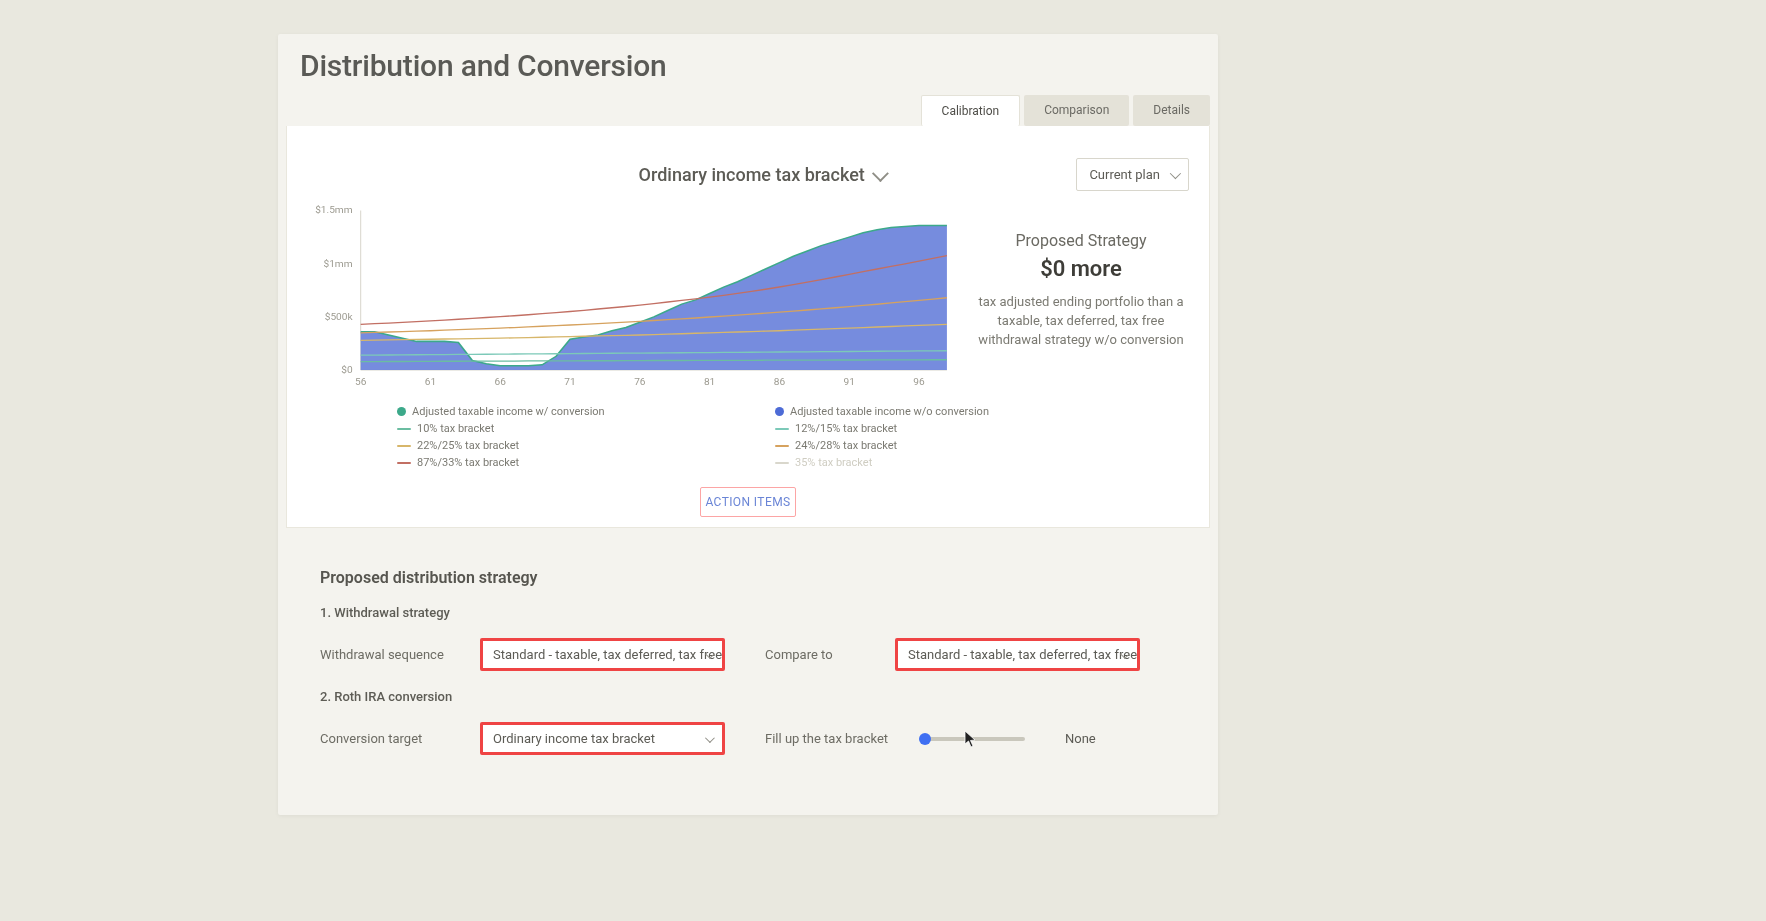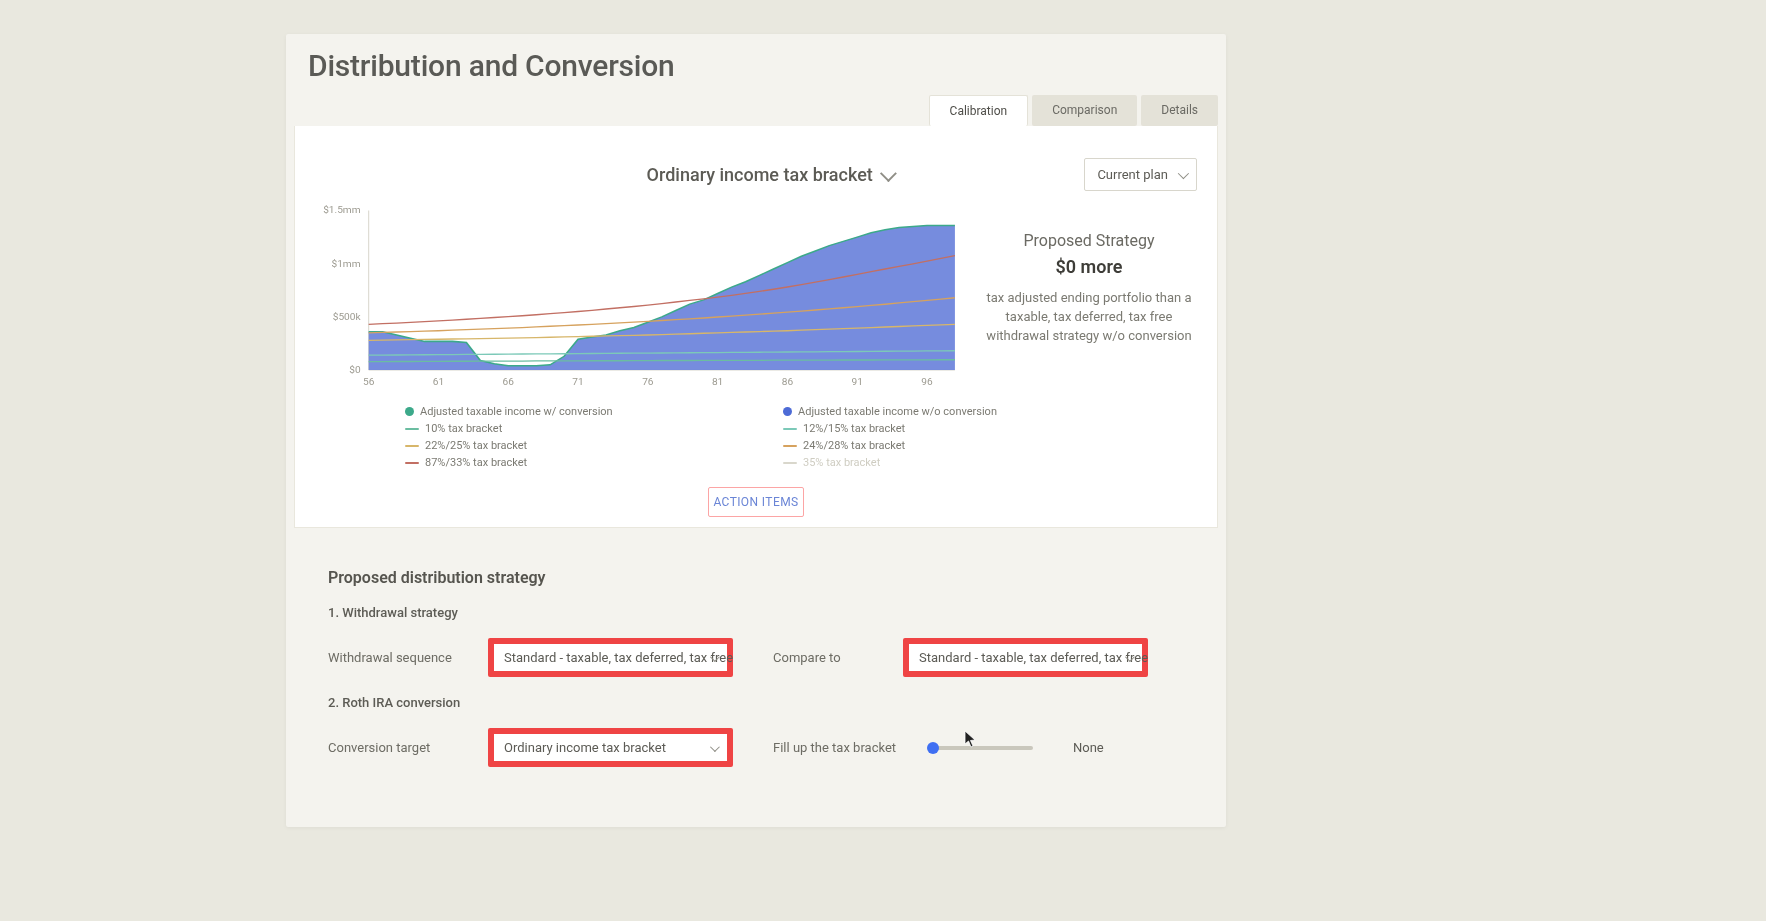--- a/index.html
+++ b/index.html
@@ -6,21 +6,21 @@
   body {
     font-family: -apple-system, BlinkMacSystemFont, "Segoe UI", Roboto, Helvetica, Arial, sans-serif;
     background: #e9e8df;
     width: 1766px;
     height: 921px;
     overflow: hidden;
     position: relative;
   }
   .app {
     position: absolute;
-    left: 286px;
+    left: 278px;
     top: 34px;
     width: 940px;
     background: #f4f3ee;
     border-radius: 2px;
     box-shadow: 0 1px 4px rgba(0,0,0,0.05);
     padding: 0 0 0 0;
   }
   .page-title-row {
     display:flex;
     align-items: center;
@@ -113,21 +113,21 @@
     text-align:center;
     padding-top:30px;
     color:#5c5b55;
   }
   .side-title{
     font-size:16px;
     color:#6b6a63;
     margin-bottom:6px;
   }
   .side-amount{
-    font-size:18px;
+    font-size:22px;
     font-weight:600;
     color:#3e3d38;
     margin-bottom:12px;
   }
   .side-desc{
     font-size:13px;
     color:#7b7a72;
     line-height:1.45;
   }
   .chart-svg{
@@ -194,21 +194,21 @@
     color:#6d6c64;
   }
   .form-row.subhead{
     font-weight:500;
     color:#5d5c55;
   }
   .form-label{
     min-width:140px;
   }
   .select{
-    border:6px solid #ef4444;
+    border:3px solid #ef4444;
     background:#fff;
     padding:6px 30px 6px 10px;
     font-size:13px;
     color:#5c5b55;
     border-radius:2px;
     cursor:pointer;
     position:relative;
     white-space:nowrap;
   }
   .select .chevron-down{

